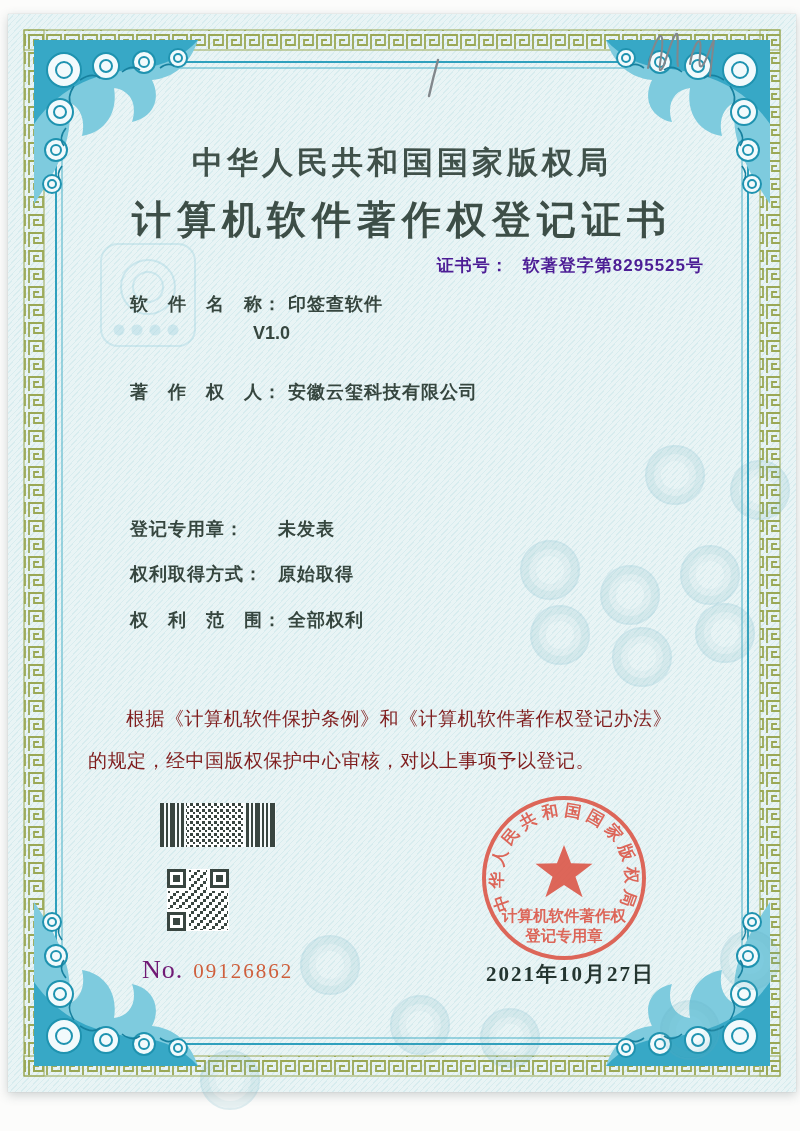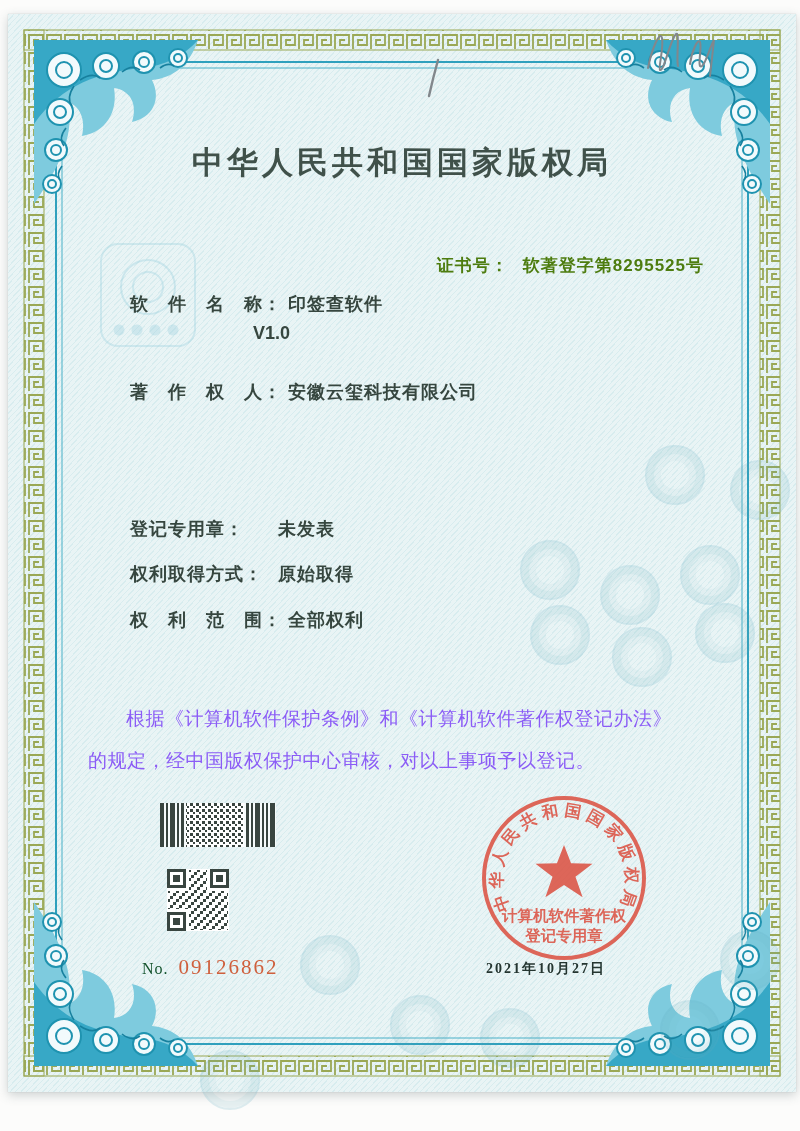--- a/index.html
+++ b/index.html
@@ -41,46 +41,46 @@
     position:absolute;left:0;top:128px;width:100%;text-align:center;
     font-size:31px;font-weight:bold;letter-spacing:4px;color:#40514a;
   }
   .cert-title{
     position:absolute;left:0;top:179px;width:100%;text-align:center;
     font-size:39px;font-weight:bold;letter-spacing:6px;color:#3d4e47;
   }
   .certno{
     position:absolute;top:240px;right:92px;
     font-family:"Liberation Sans","DejaVu Sans",sans-serif;
-    font-size:17px;font-weight:bold;color:#4d7c0f;letter-spacing:1px;
+    font-size:17px;font-weight:bold;color:#4c1d95;letter-spacing:1px;
   }
   .certno .gap{display:inline-block;width:14px;}
   .frow{
     position:absolute;left:88px;
     font-family:"Liberation Sans","DejaVu Sans",sans-serif;
     font-size:18px;font-weight:bold;color:#36463f;letter-spacing:1px;white-space:nowrap;
   }
   .frow .flabel{display:inline-block;min-width:142px;padding-left:34px;}
   .frow .fvalue{display:inline-block;}
   .v2{position:absolute;left:245px;top:309px;
     font-family:"Liberation Sans","DejaVu Sans",sans-serif;
     font-size:18px;font-weight:bold;color:#36463f;text-align:right;}
   .statement{
     position:absolute;left:80px;top:684px;width:600px;
-    font-size:19px;color:#8b5cf6;line-height:42px;text-indent:2em;letter-spacing:.5px;
+    font-size:19px;color:#7f1d1d;line-height:42px;text-indent:2em;letter-spacing:.5px;
   }
   .serial{
     position:absolute;left:134px;top:941px;display:flex;align-items:baseline;gap:10px;
   }
-  .serial .no{font-size:16px;color:#14532d;letter-spacing:1px;}
+  .serial .no{font-size:26px;color:#701a75;letter-spacing:1px;}
   .serial .num{font-family:Liberation Serif, serif;
     font-size:21px;color:#cf5f3c;letter-spacing:2px;}
   .issue-date{
     position:absolute;left:478px;top:946px;
-    font-size:14px;font-weight:bold;color:#243530;letter-spacing:2px;
+    font-size:21px;font-weight:bold;color:#243530;letter-spacing:2px;
   }
   .seal-svg{position:absolute;left:471px;top:779px;opacity:.92;}
   .code-svg{position:absolute;}
   .scribble{position:absolute;pointer-events:none;}
 </style>
 </head>
 <body>
 
 <div class="paper">
   <div class="texture"></div>
@@ -149,20 +149,21 @@
   <div class="wring" style="left:712px;top:916px;"></div>
   <div class="wring" style="left:652px;top:986px;"></div>
 
   <div class="emboss">
     <div class="ring1"></div>
       <div class="ring2"></div>
       <div class="dots"></div>
   </div>
 
   <div class="issuer">中华人民共和国国家版权局</div>
+  <div class="cert-title">计算机软件著作权登记证书</div>
   <div class="certno">
     <span>证书号：</span><span class="gap"></span><span>软著登字第8295525号</span>
   </div>
 
   <div class="frow" style="top:278px;">
     <span class="flabel">软　件　名　称：</span>
     <span class="fvalue">印签查软件</span>
   </div>
   <div class="v2">V1.0</div>
   <div class="frow" style="top:366px;">

